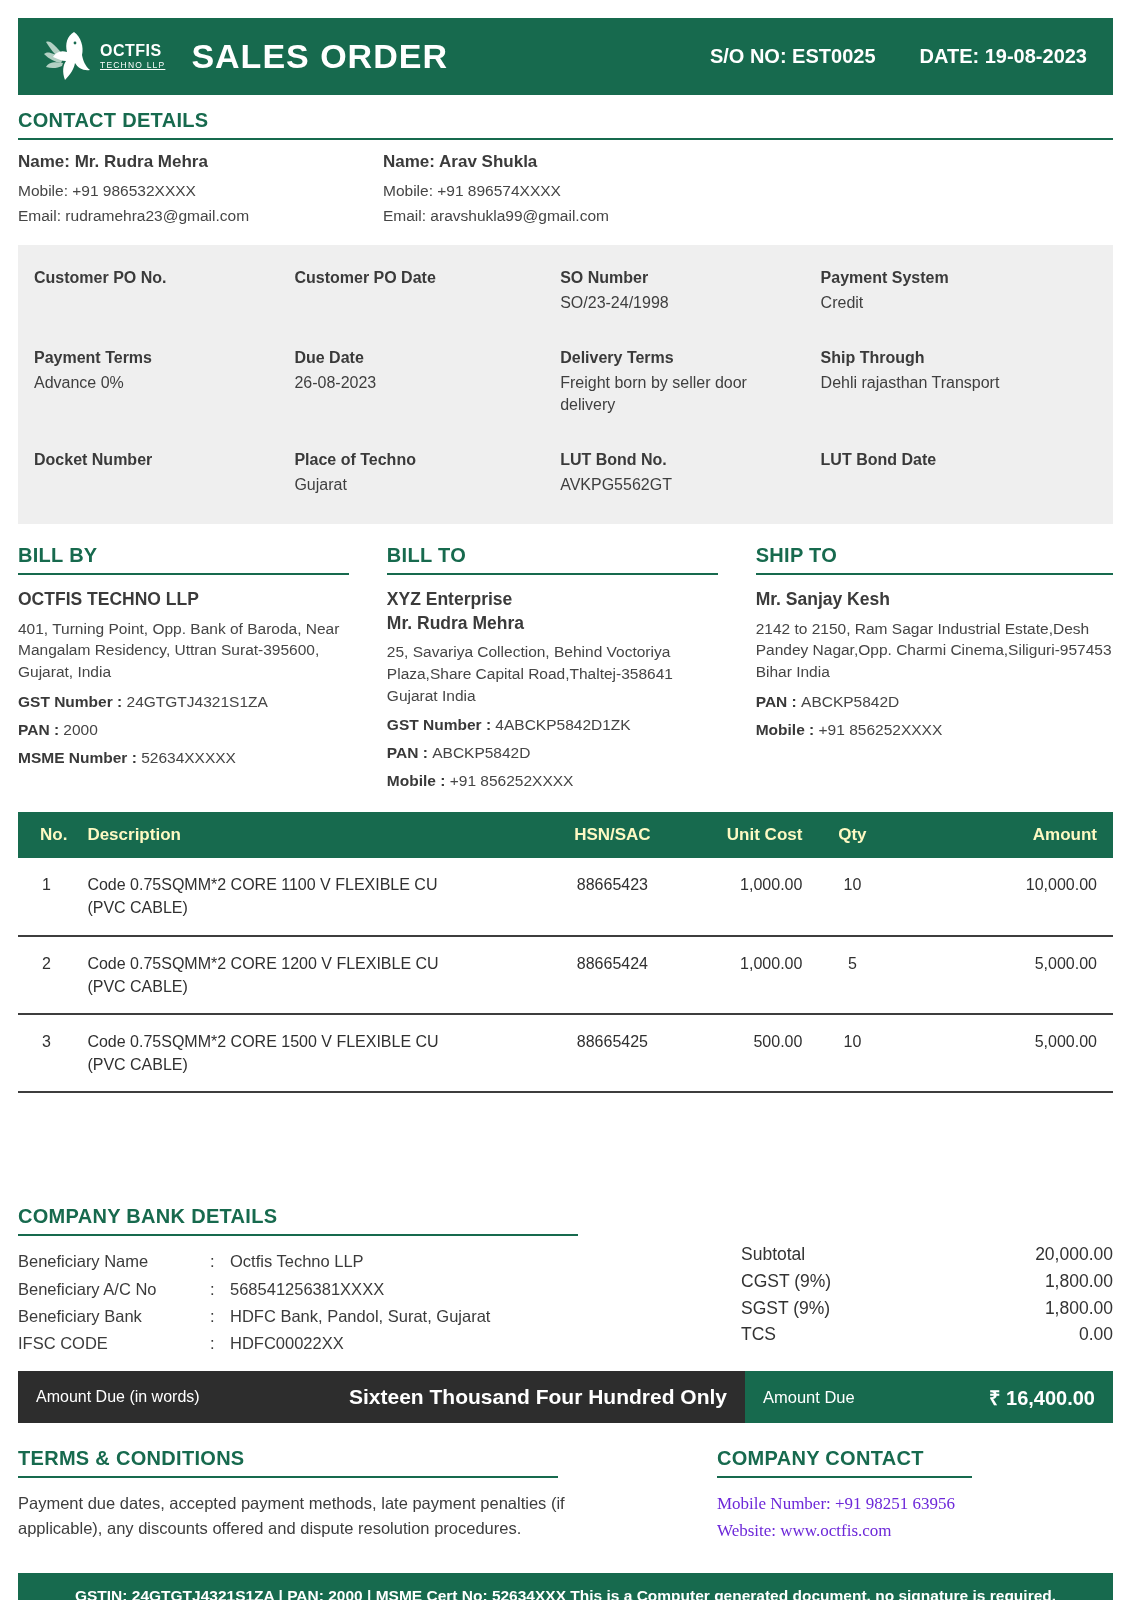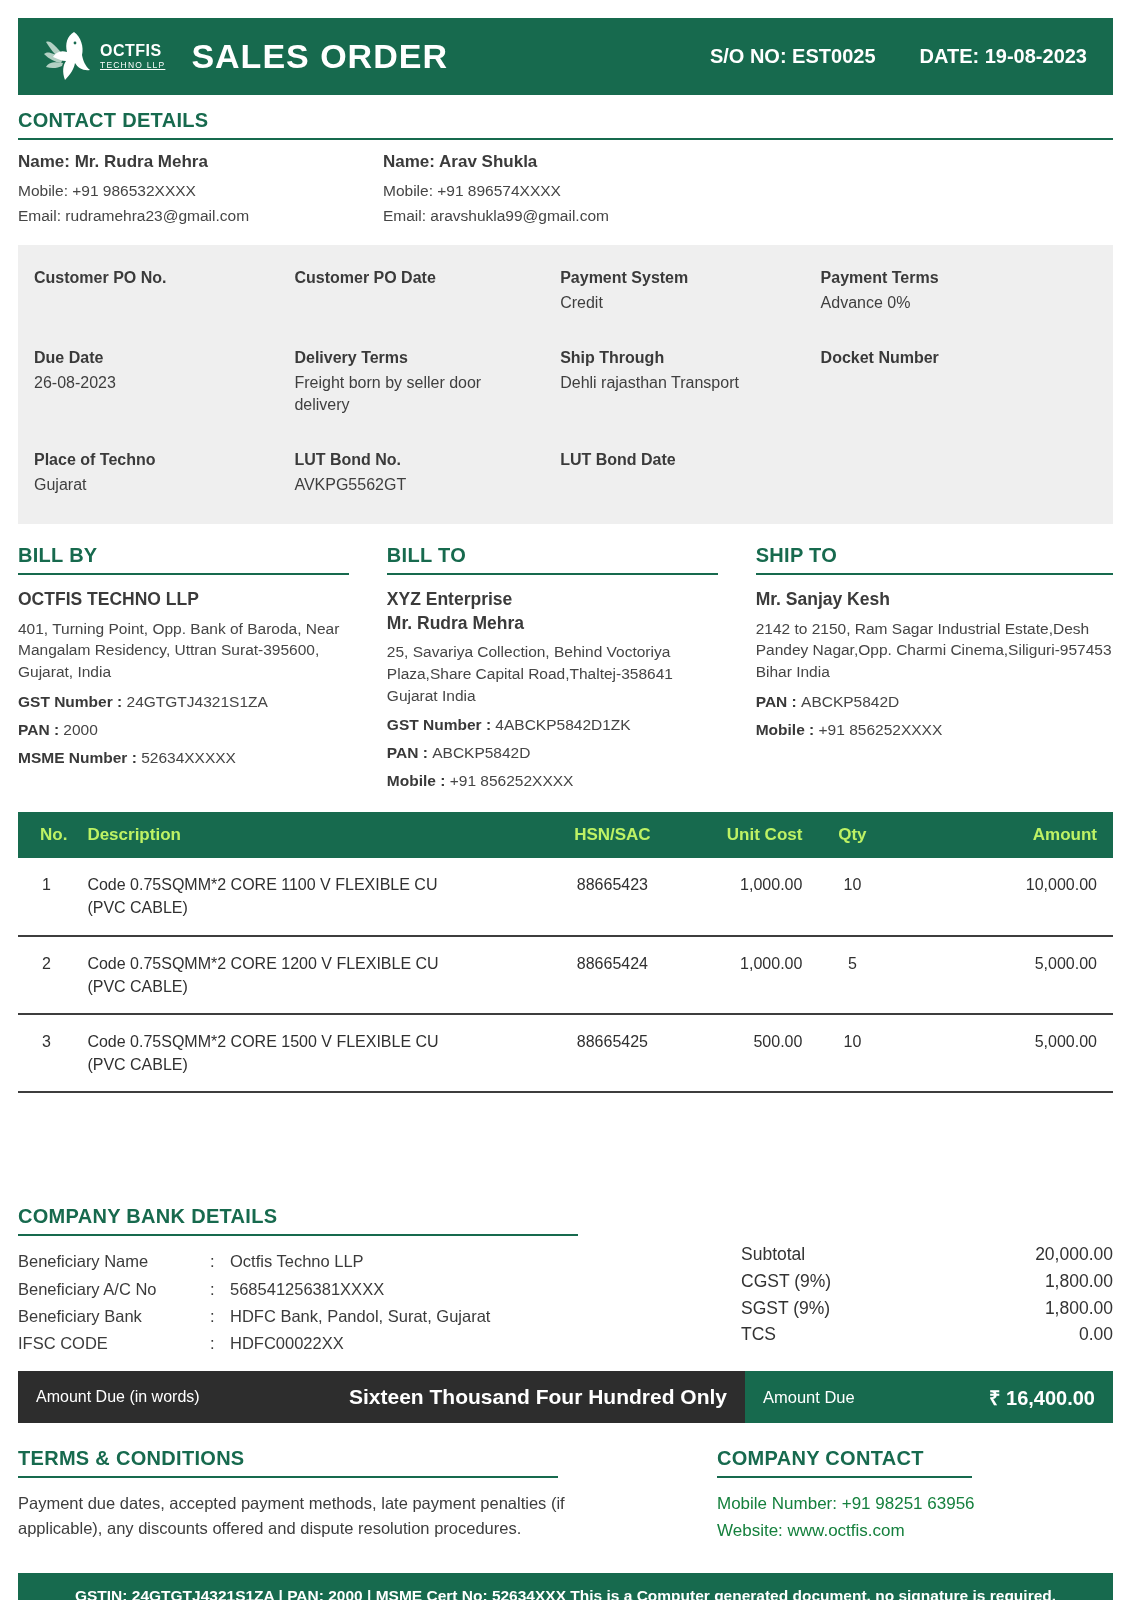--- a/index.html
+++ b/index.html
@@ -57,21 +57,21 @@
   .party:last-child{flex:1.08;}
   .party .sec-rule{margin-bottom:13px;}
   .party-name{font-weight:bold;font-size:17.5px;color:#3B3B3B;line-height:1.35;}
   .party-address{font-size:15.5px;color:var(--text-soft);line-height:1.4;margin-top:6px;}
   .party-meta-row{margin-top:10px;font-size:15.5px;color:var(--text-soft);}
   .party-meta-row b{color:#393939;}
 
   
   table.items{width:100%;border-collapse:collapse;margin-top:22px;}
   table.items thead th{
-    background:var(--green);color:#bef264;font-size:17px;font-weight:bold;
+    background:var(--green);color:#fef9c3;font-size:17px;font-weight:bold;
     padding:13px 10px;text-align:left;
   }
   table.items th.c,table.items td.c{text-align:center;}
   table.items th.r,table.items td.r{text-align:right;}
   table.items thead th:first-child{padding-left:22px;width:56px;}
   table.items thead th:nth-child(2){width:470px;}
   table.items thead th:nth-child(3){width:130px;}
   table.items thead th:nth-child(4){width:135px;}
   table.items thead th:nth-child(5){width:80px;}
   table.items thead th:last-child{padding-right:16px;}
@@ -102,21 +102,21 @@
   .ad-value{font-weight:bold;font-size:20px;}
 
   
   .tc-cols{display:flex;margin-top:24px;}
   .terms{width:62%;}
   .terms .sec-rule{width:540px;}
   .terms-text{margin-top:13px;font-size:16.5px;color:#3D3D3D;line-height:1.5;width:565px;}
   .company-contact{margin-left:auto;width:396px;}
   .company-contact .sec-rule{width:255px;}
   .cc-lines{margin-top:12px;}
-  .cc-line{font-size:17px;color:#15803d;line-height:1.6;}
+  .cc-line{font-size:17px;color:#6d28d9;line-height:1.6;font-family:Liberation Serif, serif;}
 
   
   .footer-bar{
     background:var(--green);color:#fff;text-align:center;font-weight:bold;
     font-size:15.5px;height:46px;line-height:46px;margin-top:28px;white-space:nowrap;
   }
 </style>
 </head>
 <body>
 
@@ -165,20 +165,24 @@
   </div>
 
   <div class="order-grid">
       <div class="order-cell">
        <div class="field-label">Customer PO No.</div>
        <div class="field-value"></div>
      </div>
       <div class="order-cell">
        <div class="field-label">Customer PO Date</div>
        <div class="field-value"></div>
+     </div>
+      <div class="order-cell">
+       <div class="field-label">SO Number</div>
+       <div class="field-value">SO/23-24/1998</div>
      </div>
       <div class="order-cell">
        <div class="field-label">Payment System</div>
        <div class="field-value">Credit</div>
      </div>
       <div class="order-cell">
        <div class="field-label">Payment Terms</div>
        <div class="field-value">Advance 0%</div>
      </div>
       <div class="order-cell">

